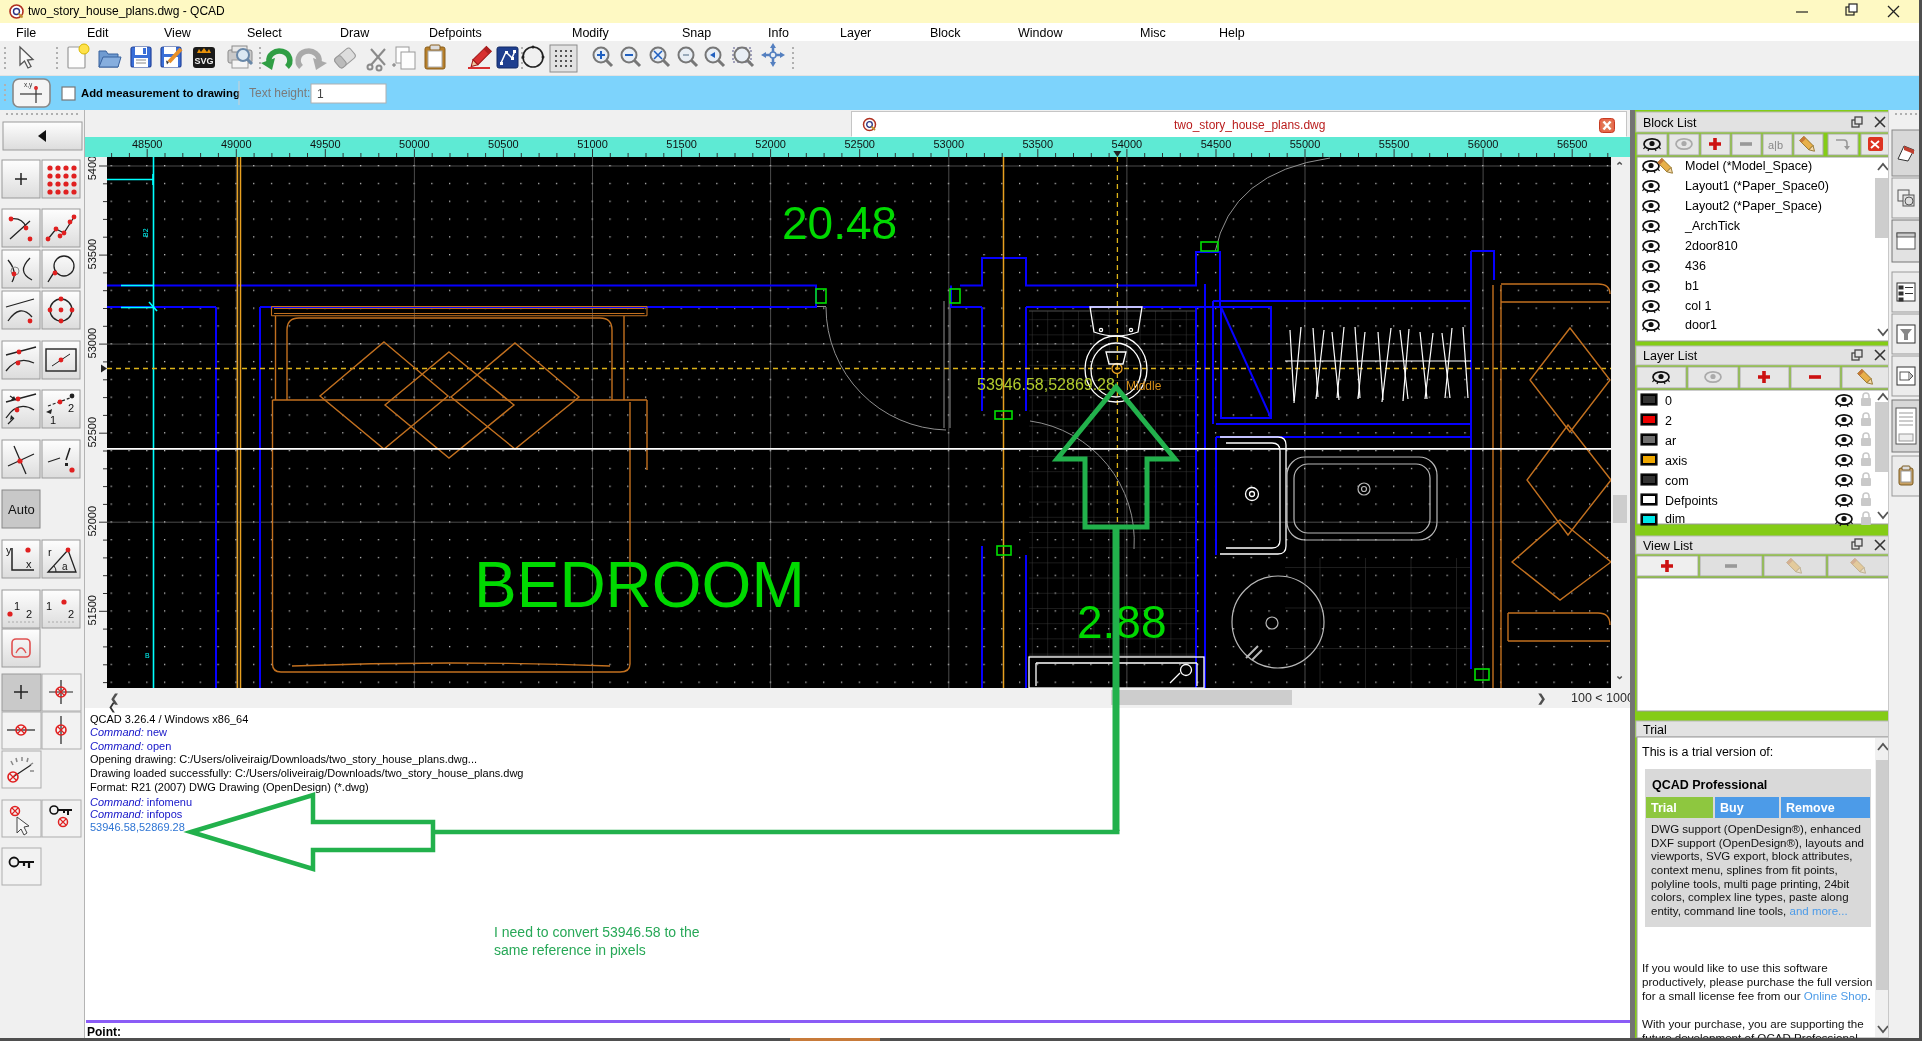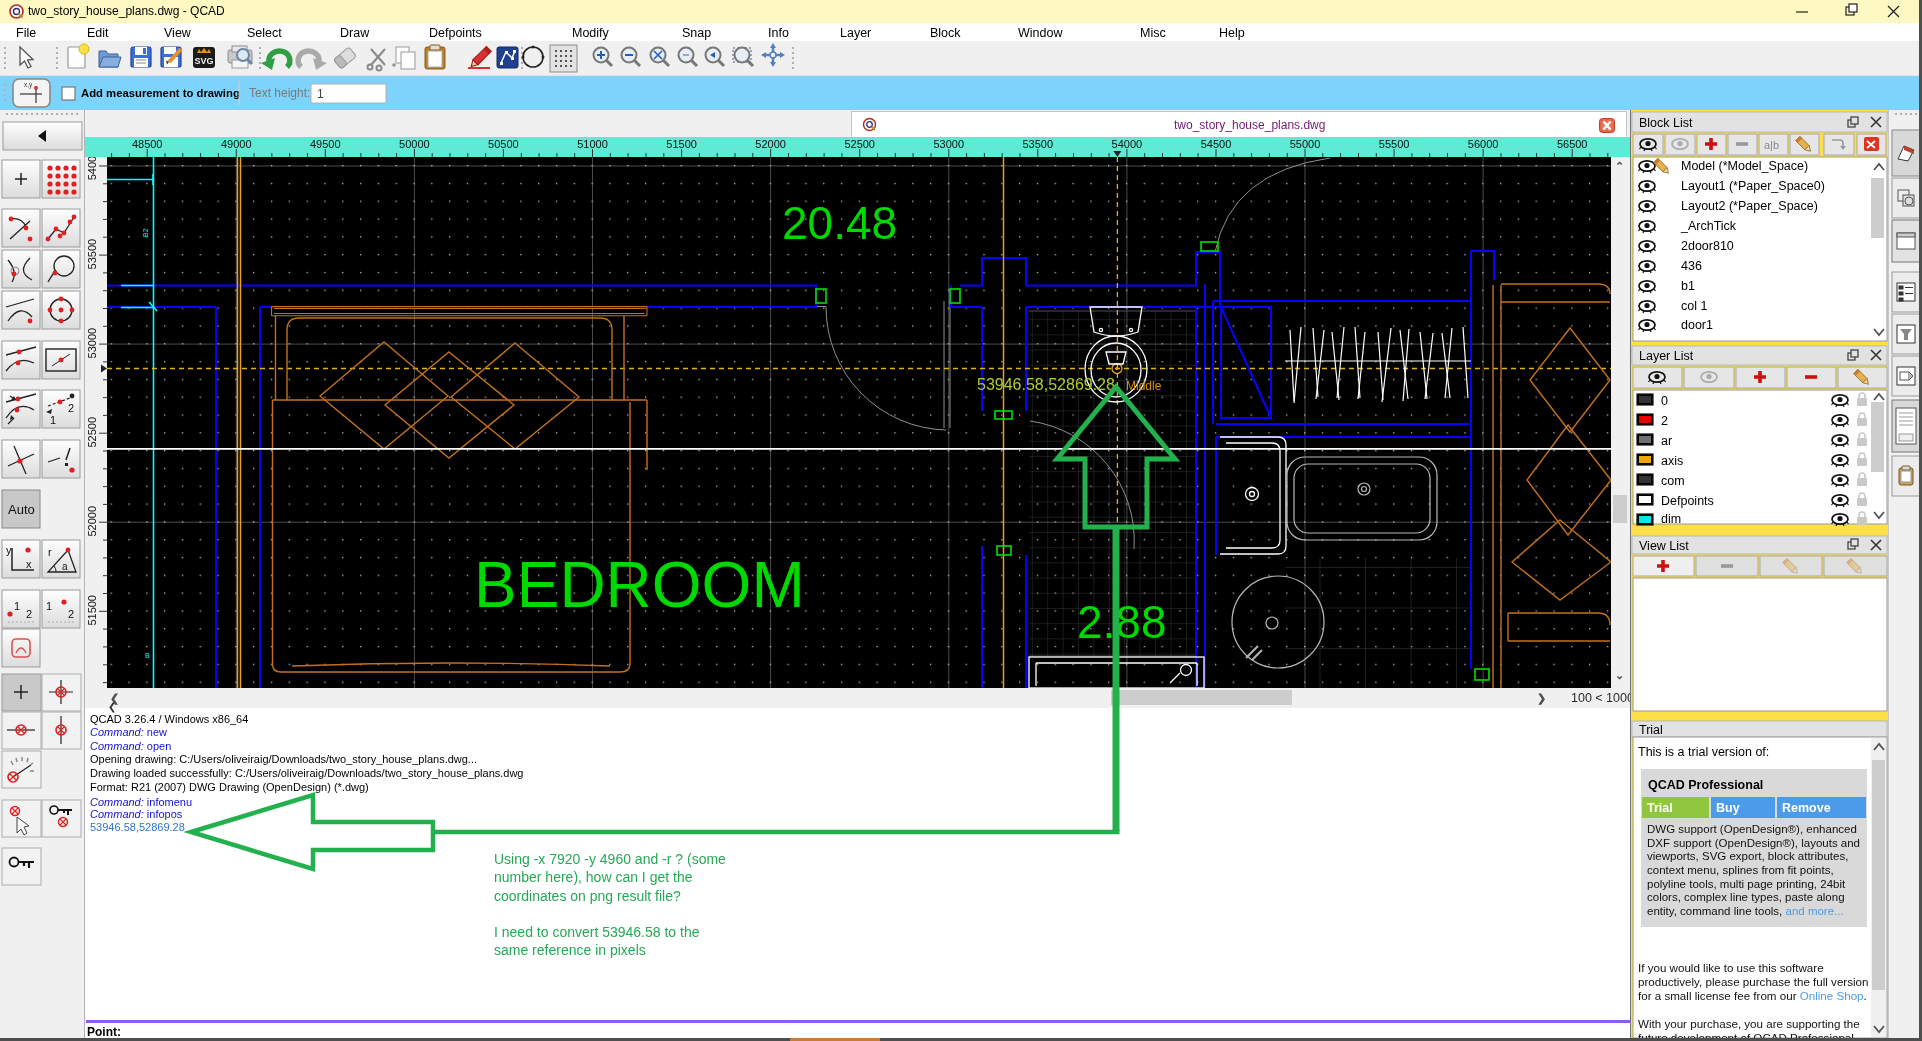--- a/index.html
+++ b/index.html
@@ -13,21 +13,21 @@
 #tabbar{left:85px;top:110px;width:1545px;height:27px;background:#f0f0f0}
 .tab{position:absolute;top:1px;height:26px;background:#ececec;border:1px solid #c5c5c5;font-size:12px}
 #rulerH{left:85px;top:137px;width:1545px;height:20px;background:#5eead4}
 #rulerV{left:85px;top:157px;width:22px;height:531px;background:#f0f0f0}
 #canvas{left:107px;top:157px}
 #hscroll{left:85px;top:688px;width:1545px;height:20px;background:#f0f0f0}
 #cmdarea{left:86px;top:708px;width:1833px;height:312px;background:#fff;font-size:11px;line-height:13.6px}
 .cl{position:absolute;left:4px;white-space:pre;color:#000}
 .cb{color:#1414c8}.ci{font-style:italic;color:#1414c8}.cc{color:#2e75d4}
 #pointrow{left:86px;top:1020px;width:1833px;height:18px;background:#fff;border-top:3px solid #8b5cf6}
-#rightpanel{left:1630px;top:110px;width:258px;height:928px;background:#fde047;border-left:1px solid #737373}
+#rightpanel{left:1630px;top:110px;width:258px;height:928px;background:#84cc16;border-left:5px solid #737373}
 #dockstrip{left:1888px;top:110px;width:34px;height:928px;background:#f0f0f0;border-left:1px solid #c8c8c8}
 #winR{left:1919px;top:0;width:3px;height:1041px;background:#4f4f4f}
 #winB{left:0;top:1038px;width:1922px;height:3px;background:#4f4f4f}
 .grn{position:absolute;color:#27a857;font-size:14px;line-height:18.3px;white-space:pre}
 .scroll-thumb{position:absolute;background:#cdcdcd}
 .arr{position:absolute;color:#505050;font-size:11px}
 </style></head>
 <body>
 <div class="abs" id="titlebar">
  <svg style="position:absolute;left:9px;top:4px" width="15" height="15" viewBox="0 0 15 15">
@@ -465,21 +465,21 @@
       </g>
 </svg>
 </div>
 <div class="abs" id="tabbar">
  <div class="tab" style="left:766px;width:776px;background:#fff;border-bottom:1px solid #fff">
   <svg style="position:absolute;left:10px;top:5px" width="15" height="15" viewBox="0 0 15 15">
         <circle cx="7.5" cy="7.5" r="6" fill="#fff" stroke="#b03020" stroke-width="1.5"></circle>
         <circle cx="7.5" cy="7.5" r="2.8" fill="none" stroke="#283080" stroke-width="1.3"></circle>
         <line x1="9.5" y1="9.5" x2="13" y2="13" stroke="#c09030" stroke-width="1.8"></line>
       </svg>
-  <span style="position:absolute;left:322px;top:6px;color:#701a75">two_story_house_plans.dwg</span>
+  <span style="position:absolute;left:322px;top:6px;color:#b91c1c">two_story_house_plans.dwg</span>
   <svg style="position:absolute;left:747px;top:6px" width="16" height="15" viewBox="0 0 16 15">
         <rect x="0.5" y="0.5" width="15" height="14" rx="3" fill="#e8654a" stroke="#c63c22"></rect>
         <rect x="2.5" y="2.5" width="11" height="10" rx="2" fill="#e07a55"></rect>
         <path d="M4.5,3.5 L11.5,11.5 M11.5,3.5 L4.5,11.5" stroke="#fff" stroke-width="2.4"></path>
       </svg>
  </div>
 </div>
 <div class="abs" id="rulerH"><svg width="1545" height="20" viewBox="0 0 1545 20">
 <line x1="26.6" y1="16" x2="26.6" y2="20" stroke="#333" stroke-width="1"></line>
       <line x1="44.4" y1="16" x2="44.4" y2="20" stroke="#333" stroke-width="1"></line>
@@ -776,23 +776,20 @@
  <span class="arr" style="left:22px;top:-8px;color:#333;font-size:10px">❮</span>
  <div class="cl" style="top:4.6px">QCAD 3.26.4 / Windows x86_64</div>
  <div class="cl" style="top:18.2px"><span class="ci">Command:</span><span class="cb"> new</span></div>
  <div class="cl" style="top:31.8px"><span class="ci">Command:</span><span class="cb"> open</span></div>
  <div class="cl" style="top:45.4px">Opening drawing: C:/Users/oliveiraig/Downloads/two_story_house_plans.dwg...</div>
  <div class="cl" style="top:59px">Drawing loaded successfully: C:/Users/oliveiraig/Downloads/two_story_house_plans.dwg</div>
  <div class="cl" style="top:72.6px">Format: R21 (2007) DWG Drawing (OpenDesign) (*.dwg)</div>
  <div class="cl" style="top:88px"><span class="ci">Command:</span><span class="cb"> infomenu</span></div>
  <div class="cl" style="top:99.8px"><span class="ci">Command:</span><span class="cb"> infopos</span></div>
  <div class="cl cc" style="top:113.4px">53946.58,52869.28</div>
- <div class="grn" style="left:408px;top:142px">Using -x 7920 -y 4960 and -r ? (some
-number here), how can I get the
-coordinates on png result file?</div>
  <div class="grn" style="left:408px;top:215px">I need to convert 53946.58 to the
 same reference in pixels</div>
 </div>
 <div class="abs" id="pointrow">
     <span style="position:absolute;left:1px;top:2px;font-weight:bold;font-size:12px">Point:</span>
   </div>
 <div class="abs" id="rightpanel">
 <svg width="258" height="928" viewBox="0 0 258 928">
 <defs>
 <g id="eye">

